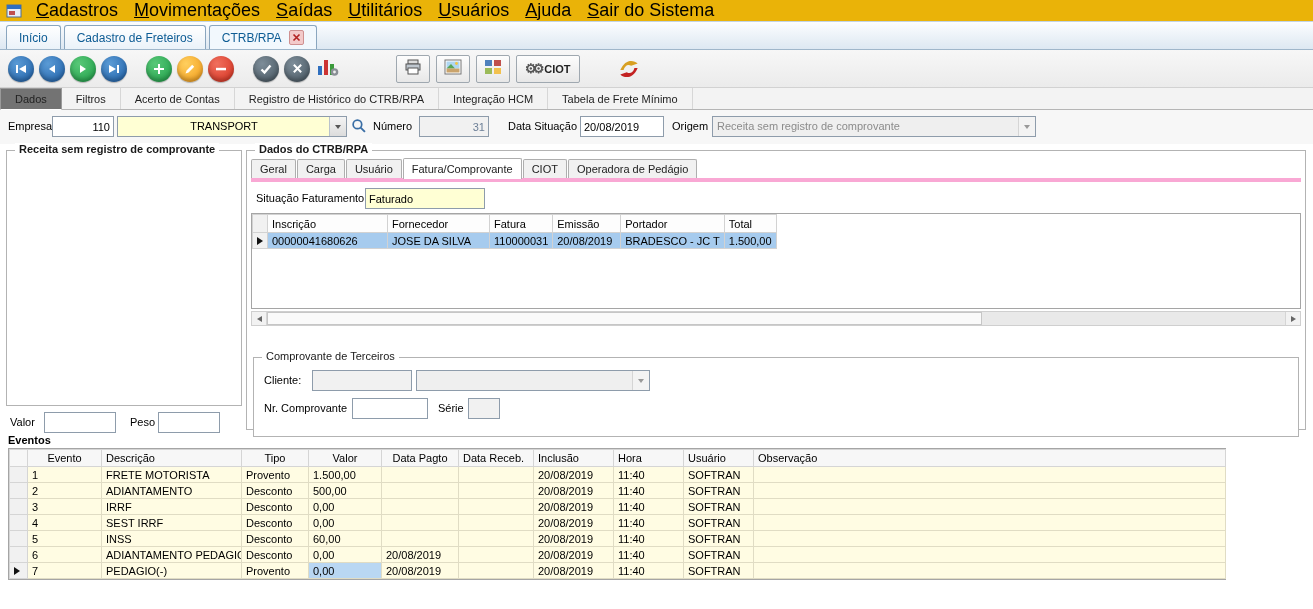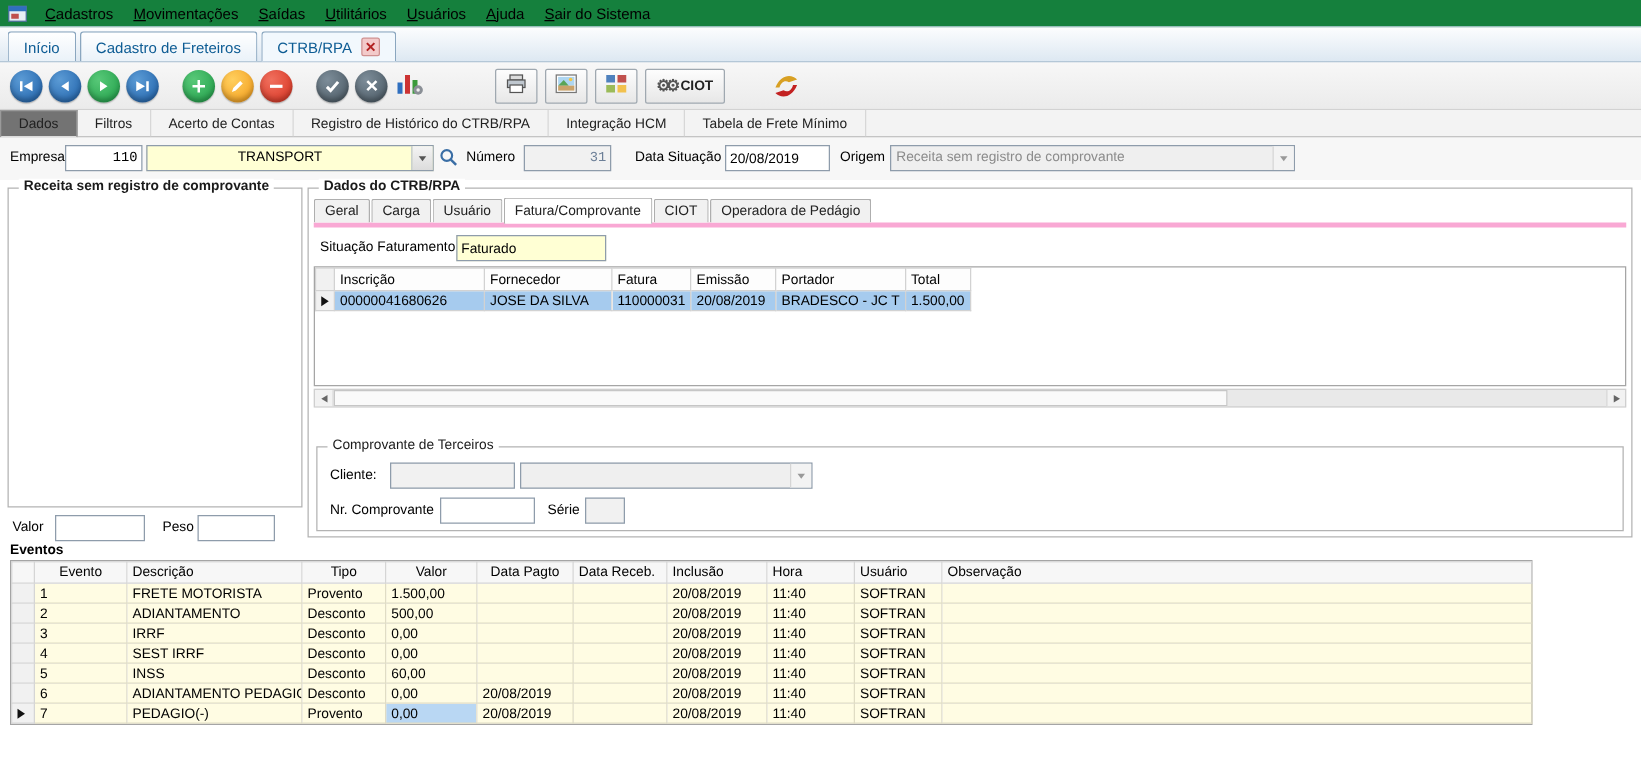--- a/index.html
+++ b/index.html
@@ -1,22 +1,22 @@
 <!DOCTYPE html>
 <html><head>
 <meta charset="utf-8">
 <style>
   *{box-sizing:border-box;}
   html,body{margin:0;padding:0;background:#fff;}
   .app{position:relative;width:1313px;height:609px;overflow:hidden;background:#fff;
        font-family:"Liberation Sans",sans-serif;font-size:11px;color:#000;}
 
   
-  .menubar{position:absolute;top:0;left:0;right:0;height:22px;background:#15803d;
-           border-bottom:1px solid #c3d4e5;display:flex;align-items:center;padding-left:4px;font-size:12px;}
+  .menubar{position:absolute;top:0;left:0;right:0;height:22px;background:#eab308;
+           border-bottom:1px solid #c3d4e5;display:flex;align-items:center;padding-left:4px;font-size:18px;}
   .appicon{width:20px;height:16px;margin-right:4px;display:flex;align-items:center;justify-content:center;}
   .menu-item{display:inline-block;padding:2px 8px;cursor:default;white-space:nowrap;}
   .menu-item::first-letter{text-decoration:underline;}
 
   
   .doctabs{position:absolute;top:22px;left:0;right:0;height:28px;background:linear-gradient(#fcfdfe,#dde8f2);
            border-bottom:1px solid #9fb6ca;display:flex;align-items:flex-end;padding:3px 4px 0 6px;gap:3px;}
   .doctab{height:24px;display:flex;align-items:center;gap:7px;padding:0 12px;border:1px solid #8aa6bf;border-bottom:none;
           border-radius:3px 3px 0 0;background:linear-gradient(#ffffff,#eaf2f9);color:#0d5c94;font-size:12px;white-space:nowrap;}
   .doctab.active{background:#f2f8fd;}
@@ -47,21 +47,21 @@
   .subtabs{position:absolute;top:88px;left:0;right:0;height:22px;background:#f3f3f3;
            border-bottom:1px solid #b5b5b5;display:flex;align-items:flex-end;}
   .subtab{height:21px;display:flex;align-items:center;padding:0 14px;border-right:1px solid #d7d7d7;color:#222;white-space:nowrap;}
   .subtab.active{background:#737373;border:1px solid #9a9a9a;border-bottom:1px solid #fff;margin-bottom:-1px;height:22px;}
 
   
   .formrow{position:absolute;top:110px;left:0;right:0;height:34px;background:#f7f7f7;}
   .flabel{position:absolute;top:10px;white-space:nowrap;}
   .tinput{position:absolute;top:6px;height:21px;border:1px solid #8e9cab;background:#fff;
           font:inherit;font-size:11px;padding:0 3px;}
-  .tinput.num{text-align:right;font-family:Liberation Mono, monospace;}
+  .tinput.num{text-align:right;}
   .tinput.dis{background:#f1f1f1;color:#6c7f97;}
   .combo{position:absolute;top:6px;height:21px;border:1px solid #8e9cab;background:#fff;}
   .combo .val{position:absolute;left:4px;right:20px;top:3px;white-space:nowrap;overflow:hidden;}
   .combo .val.ctr{text-align:center;}
   .combo .cbtn{position:absolute;right:0;top:0;bottom:0;width:17px;background:linear-gradient(#f4f4f4,#dcdcdc);
                border-left:1px solid #b9c2cc;display:flex;align-items:center;justify-content:center;}
   .combo .cbtn::after{content:"";border-left:3.5px solid transparent;border-right:3.5px solid transparent;border-top:4.5px solid #555;}
   .combo.yellow{background:#ffffd4;}
   .combo.dis{background:#efefef;color:#8b8b8b;}
   .combo.dis .cbtn{background:#f3f3f3;border-left:1px solid #d5d5d5;}
@@ -371,21 +371,21 @@
     <div class="hscroll">
       <div class="hs-btn left">
           <div class="tri-l"></div>
         </div>
       <div class="hs-thumb"></div>
       <div class="hs-btn right">
           <div class="tri-r"></div>
         </div>
     </div>
 
-    <div class="groupbox" style="left:6px;top:206px;width:1046px;height:68px">
+    <div class="groupbox" style="left:6px;top:206px;width:1046px;height:80px">
       <span class="gb-title" style="font-weight:normal">Comprovante de Terceiros</span>
       <span class="flabel" style="left:10px;top:16px">Cliente:</span>
       <input class="tinput dis" style="left: 58px; top: 12px; width: 100px;" value="">
       <div class="combo dis" style="left:162px;top:12px;width:234px">
         <span class="val"></span>
         <span class="cbtn"></span>
       </div>
       <span class="flabel" style="left:10px;top:44px">Nr. Comprovante</span>
       <input class="tinput" style="left: 98px; top: 40px; width: 76px;" value="">
       <span class="flabel" style="left:184px;top:44px">Série</span>

